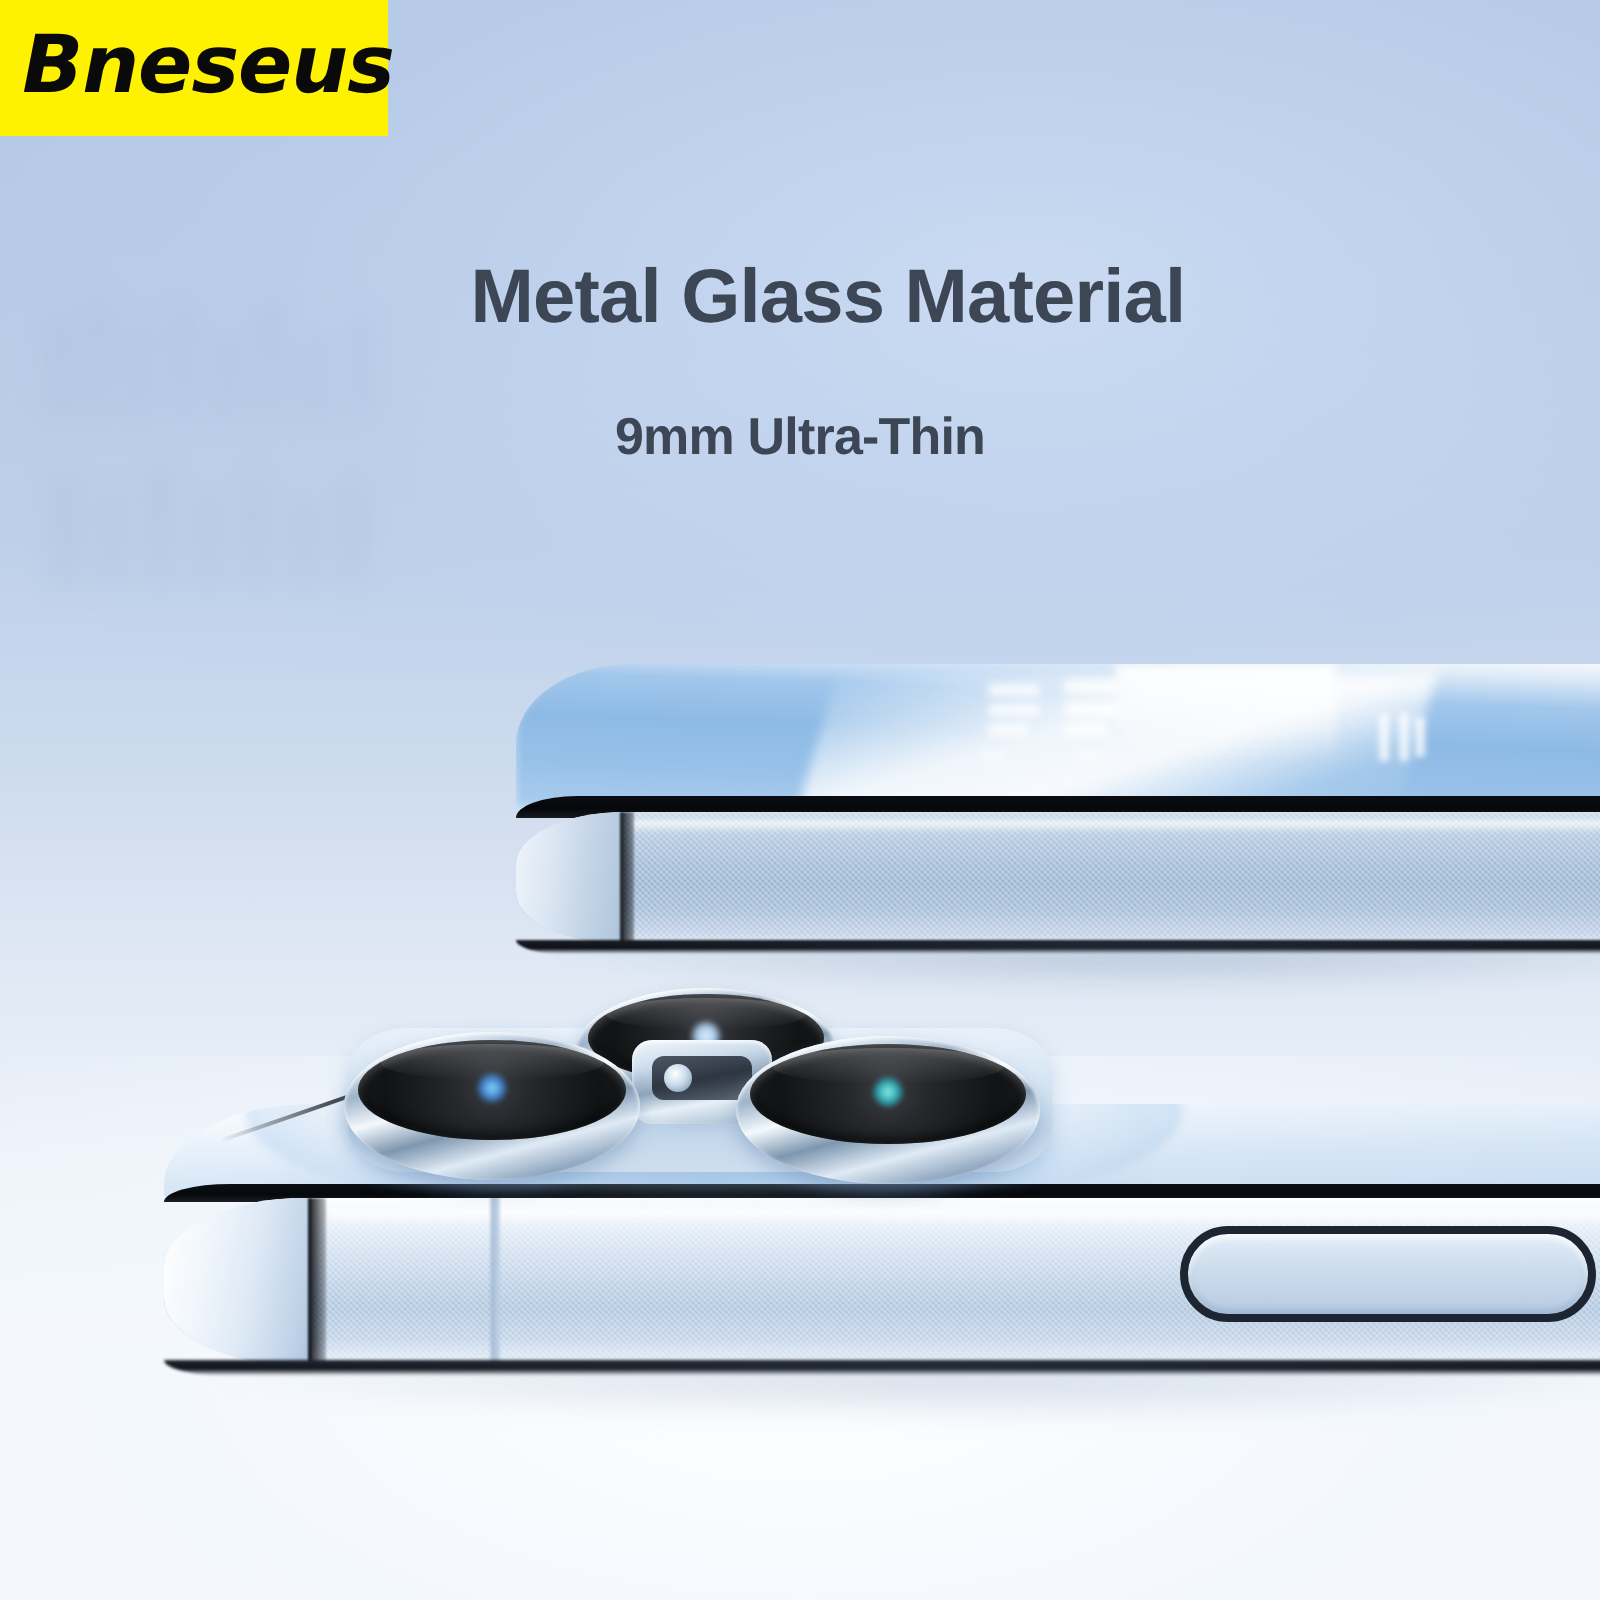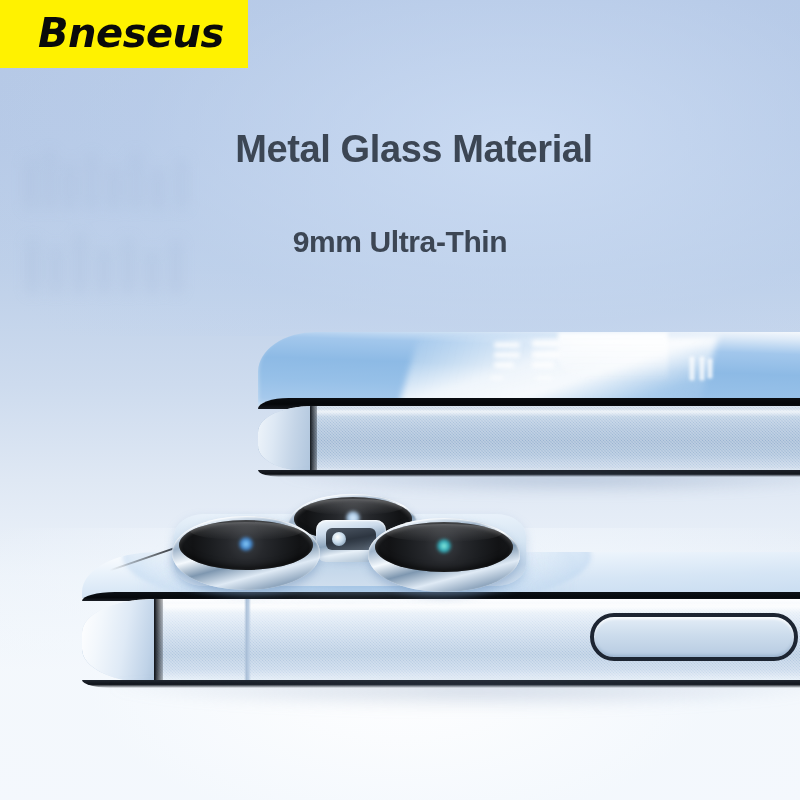--- a/index.html
+++ b/index.html
@@ -67,21 +67,21 @@
     display: block;
     background: rgba(150,172,205,0.55);
     border-radius: 2px;
   }
 
   
   .logo-box {
     position: absolute;
     left: 0;
     top: 0;
-    width: 248px;
+    width: 194px;
     height: 68px;
     background: #fff200;
     display: flex;
     align-items: center;
     justify-content: center;
   }
   .logo-text {
     font-family: "DejaVu Sans", sans-serif;
     font-style: italic;
     font-weight: bold;
@@ -104,23 +104,22 @@
     font-family: "Liberation Sans", sans-serif;
   }
   .headline-1 {
     top: 128px;
     font-size: 38px;
     letter-spacing: -0.4px;
     padding-left: 14px;
   }
   .headline-2 {
     top: 203px;
-    font-size: 30px;
+    font-size: 26px;
     letter-spacing: -0.4px;
-    margin-top: 22px;
   }
   .footline {
     position: absolute;
     left: 46px;
     top: 722px;
     font-size: 33px;
     font-weight: bold;
     color: #4b5058;
     letter-spacing: -0.3px;
   }

